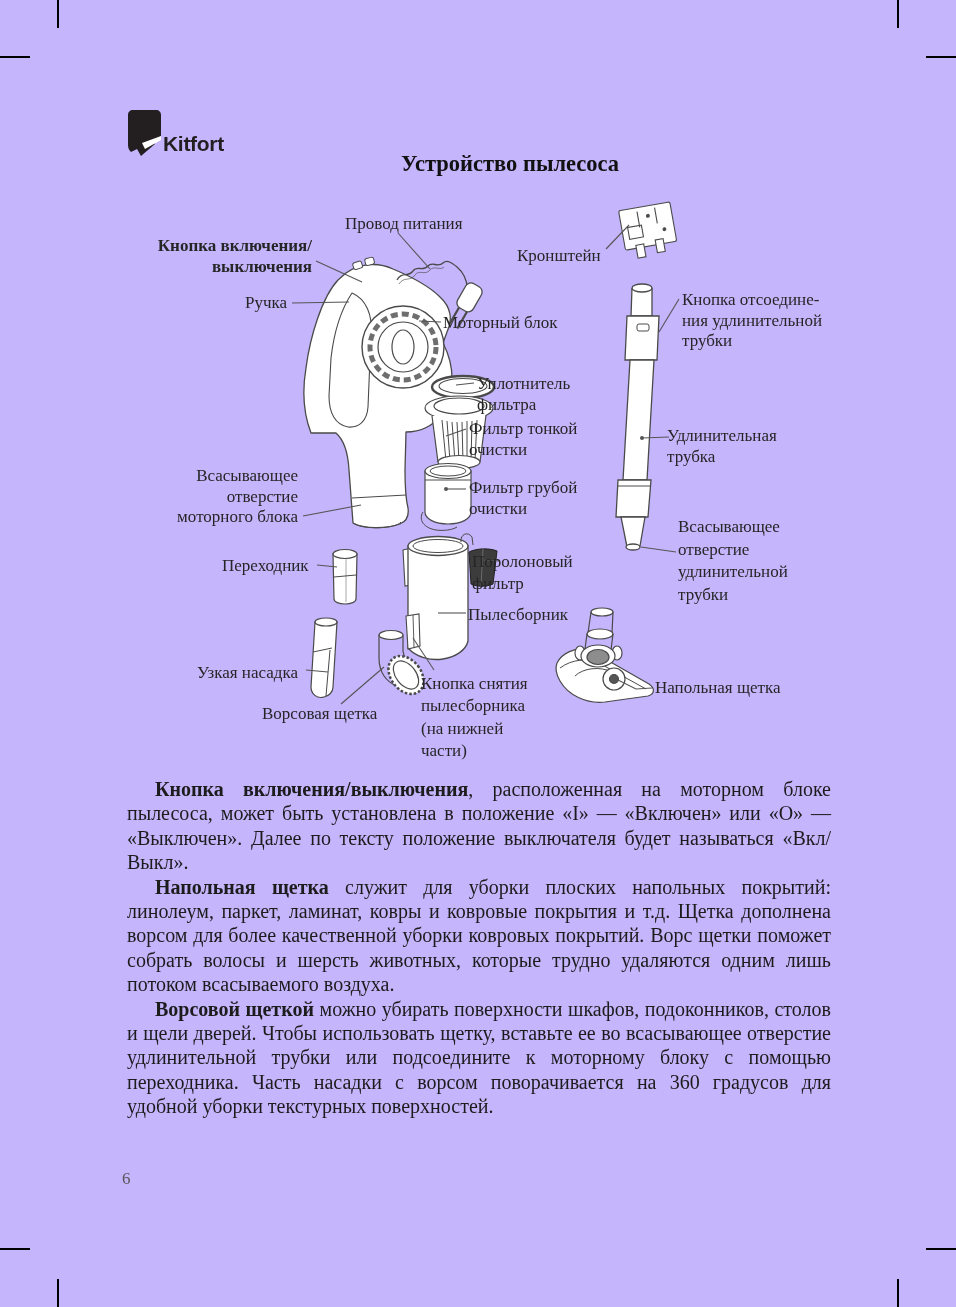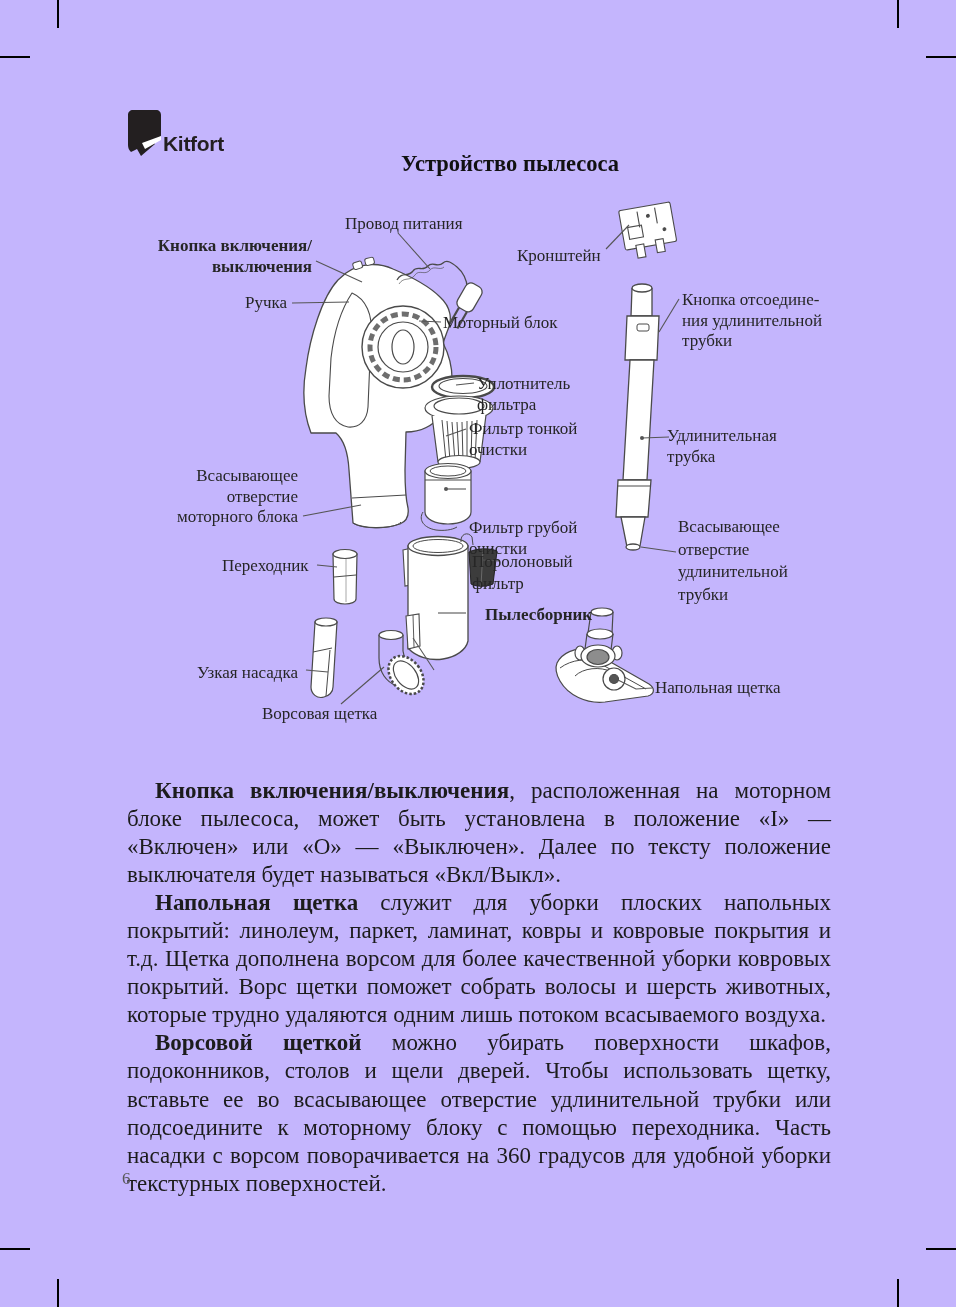--- a/index.html
+++ b/index.html
@@ -19,33 +19,33 @@
           white-space:pre-line;}
   .lb0{left:345px;top:214px;}
   .lb1{right:644px;top:236px;text-align:right;font-weight:bold;}
   .lb2{left:517px;top:246px;}
   .lb3{left:245px;top:293px;}
   .lb4{left:443px;top:313px;}
   .lb5{left:682px;top:290px;}
   .lb6{left:477px;top:374px;}
   .lb7{left:469px;top:419px;}
   .lb8{left:667px;top:426px;}
-  .lb9{left:469px;top:478px;margin-top:40px;}
+  .lb9{left:469px;top:478px;}
   .lb10{right:658px;top:466px;text-align:right;}
   .lb11{left:678px;top:516px;line-height:1.33;}
   .lb12{left:222px;top:556px;}
   .lb13{left:472px;top:551px;line-height:1.3;}
-  .lb14{left:485px;top:605px;font-weight:bold;}
+  .lb14{left:468px;top:605px;}
   .lb15{left:197px;top:663px;}
   .lb16{left:655px;top:678px;}
   .lb17{left:262px;top:704px;}
   .lb18{left:421px;top:673px;line-height:1.32;}
   
   .bodytext{position:absolute;left:127px;top:777px;width:704px;
-            font-size:23px;line-height:1.22;text-align:justify;color:#1c1c1c;}
+            font-size:20px;line-height:1.22;text-align:justify;color:#1c1c1c;}
   .bodytext p{margin:0;text-indent:28px;}
   .pagenum{position:absolute;left:122px;top:1169px;font-size:17px;color:#595959;}
 </style>
 </head>
 <body>
 
 <div class="page">
 
   <div class="cm" style="left:57px;top:0;width:2px;height:28px"></div>
   <div class="cm" style="left:0;top:56px;width:30px;height:2px"></div>
@@ -237,20 +237,24 @@
 отверстие
 удлинительной
 трубки</div>
   <div class="dlabel lb12">Переходник</div>
   <div class="dlabel lb13">Поролоновый
 фильтр</div>
   <div class="dlabel lb14">Пылесборник</div>
   <div class="dlabel lb15">Узкая насадка</div>
   <div class="dlabel lb16">Напольная щетка</div>
   <div class="dlabel lb17">Ворсовая щетка</div>
+  <div class="dlabel lb18">Кнопка снятия
+пылесборника
+(на нижней
+части)</div>
 
   <div class="bodytext">
     <p><b>Кнопка включения/выключения</b><span>, расположенная на моторном блоке пылесоса, может быть установлена в положение «I» — «Включен» или «O» — «Выключен». Далее по тексту положение выключателя будет называться «Вкл/Выкл».</span></p>
     <p><b>Напольная щетка</b><span> служит для уборки плоских напольных покрытий: линолеум, паркет, ламинат, ковры и ковровые покрытия и т.д. Щетка дополнена ворсом для более качественной уборки ковровых покрытий. Ворс щетки поможет собрать волосы и шерсть животных, которые трудно удаляются одним лишь потоком всасываемого воздуха.</span></p>
     <p><b>Ворсовой щеткой</b><span> можно убирать поверхности шкафов, подоконников, столов и щели дверей. Чтобы использовать щетку, вставьте ее во всасывающее отверстие удлинительной трубки или подсоедините к моторному блоку с помощью переходника. Часть насадки с ворсом поворачивается на 360 градусов для удобной уборки текстурных поверхностей.</span></p>
   </div>
 
   <div class="pagenum">6</div>
 </div>
 

